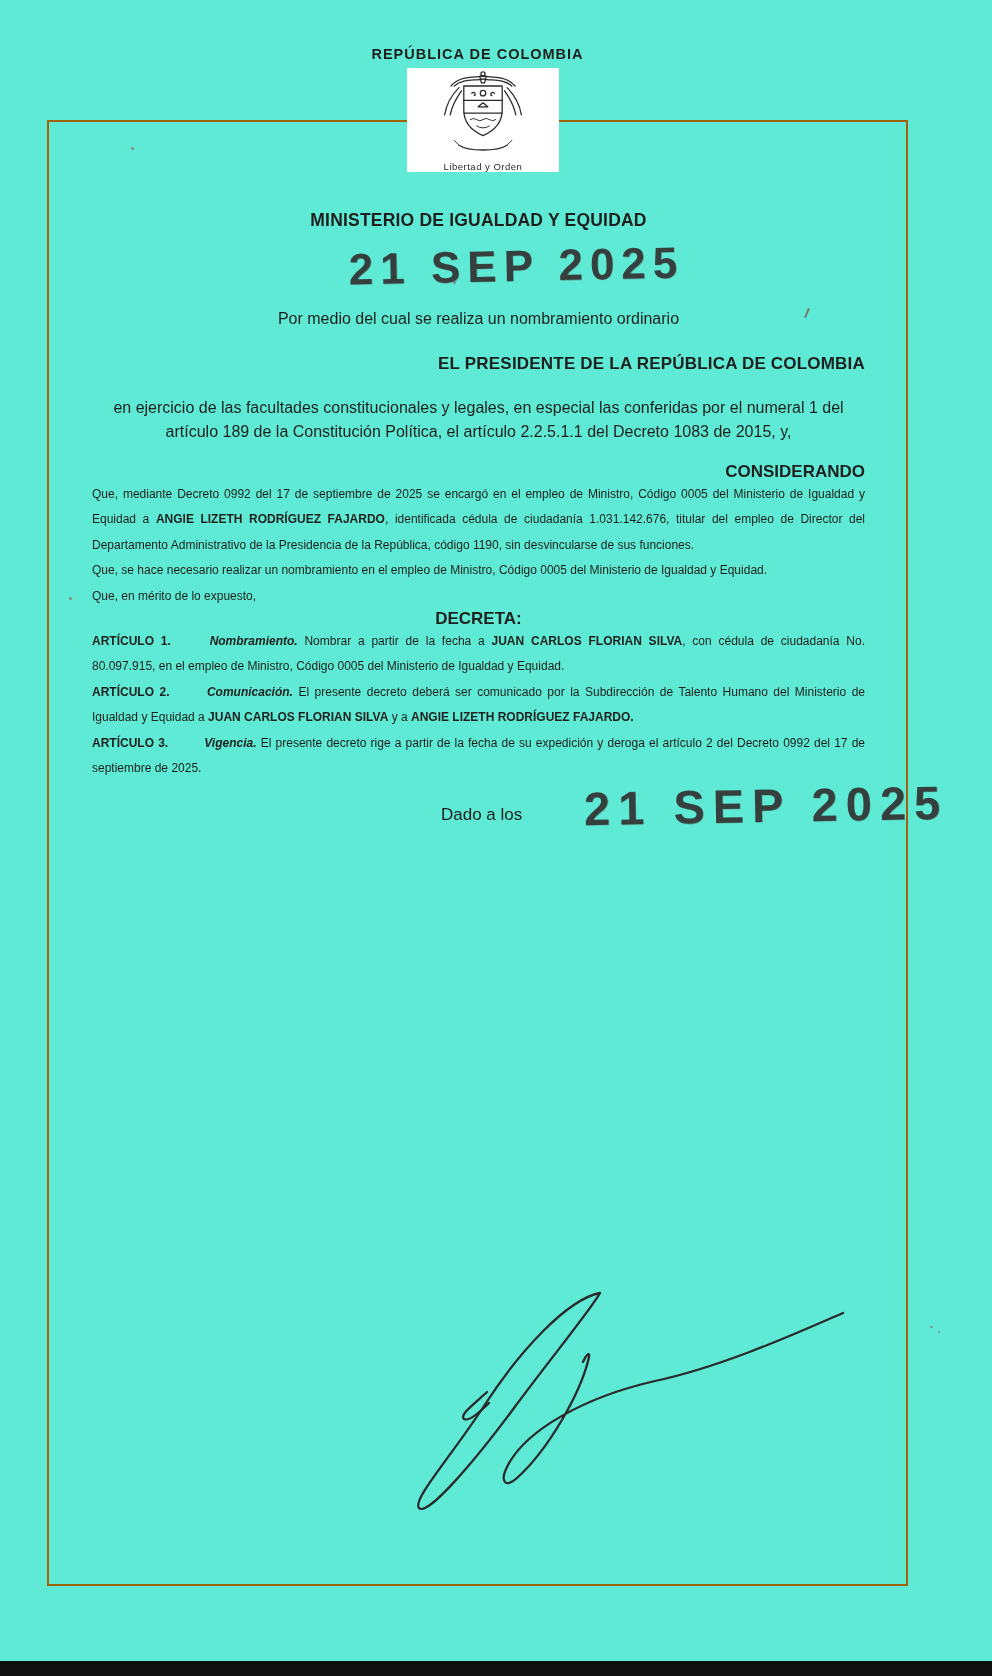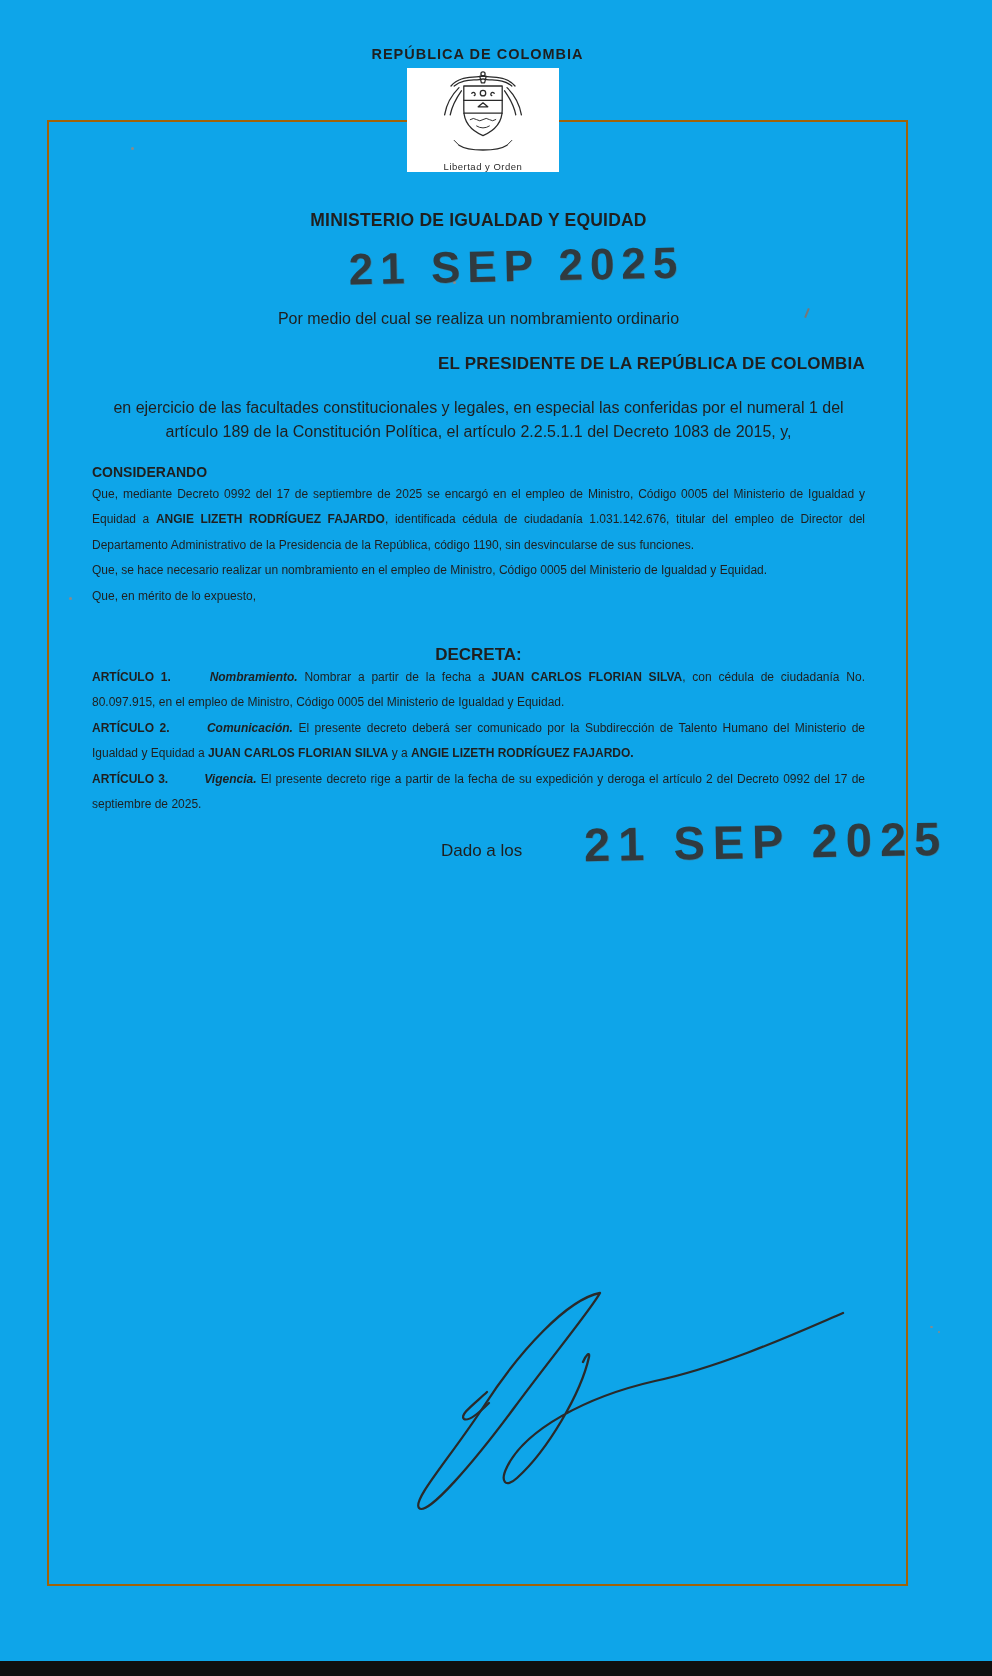--- a/index.html
+++ b/index.html
@@ -1,17 +1,17 @@
 <!DOCTYPE html>
 <html><head>
 <meta charset="utf-8">
 <style>
   html,body { margin:0; padding:0; background:#ffffff; }
   .page {
-    position:relative; width:992px; height:1676px; background:#0ea5e9;
+    position:relative; width:992px; height:1676px; background:#5eead4;
     font-family:"Liberation Sans", sans-serif; color:#1f1f1f; overflow:hidden;
   }
   
   .republic {
     position:absolute; top:46px; left:47px; width:861px; text-align:center;
     font-size:14.5px; font-weight:bold; letter-spacing:1px;
   }
   .crest {
     position:absolute; top:68px; left:407px; width:140px; text-align:center;
     background:#ffffff; z-index:2; padding:0 6px;
@@ -38,24 +38,24 @@
     text-shadow:0.6px 0.6px 0 rgba(90,90,90,.45);
   }
   .stamp-top {
     margin-top:10px; height:52px; font-size:44px; line-height:52px; letter-spacing:7px;
     text-align:center; transform:translateX(38px) rotate(-1.2deg);
   }
   .subject-row { position:relative; margin-top:16px; font-size:16px; line-height:21px; }
   .tick { position:absolute; right:58px; top:0; width:1.5px; height:10px; background:#777; transform:rotate(22deg); }
   .issuer { margin-top:25px; font-size:17px; line-height:20px; font-weight:bold; text-align:right; letter-spacing:.2px; }
   .preamble { margin:22px auto 0; max-width:762px; font-size:16px; line-height:24px; text-align:center; }
-  .h-considerando { margin-top:18px; font-size:14px; line-height:20px; font-weight:bold; text-align:left; }
+  .h-considerando { margin-top:18px; font-size:17px; line-height:20px; font-weight:bold; text-align:right; }
   p.body { margin:0; font-size:12px; line-height:25.4px; text-align:justify; }
   .mt23 { margin-top:23px; } .mt27 { margin-top:27px; } .mt24 { margin-top:24px; }
-  .h-decreta { margin-top:36px; font-size:17px; line-height:20px; font-weight:bold; text-align:center; }
+  .h-decreta { font-size:17px; line-height:20px; font-weight:bold; text-align:center; }
   .mt22 { margin-top:22px; }
   .publish { margin-top:22px; font-size:17px; line-height:20px; font-weight:bold; text-align:center; letter-spacing:.2px; }
   .given-row { position:relative; margin-top:22px; height:26px; font-size:17px; }
   .given-label { position:absolute; left:349px; top:2px; }
   .stamp-bottom {
     position:absolute; left:492px; top:-24px; font-size:47px; line-height:54px; letter-spacing:8px;
     transform:rotate(-1deg);
   }
   .signature-svg { position:absolute; left:395px; top:1280px; z-index:3; }
   .speck { position:absolute; background:#8a8a8a; border-radius:50%; }

